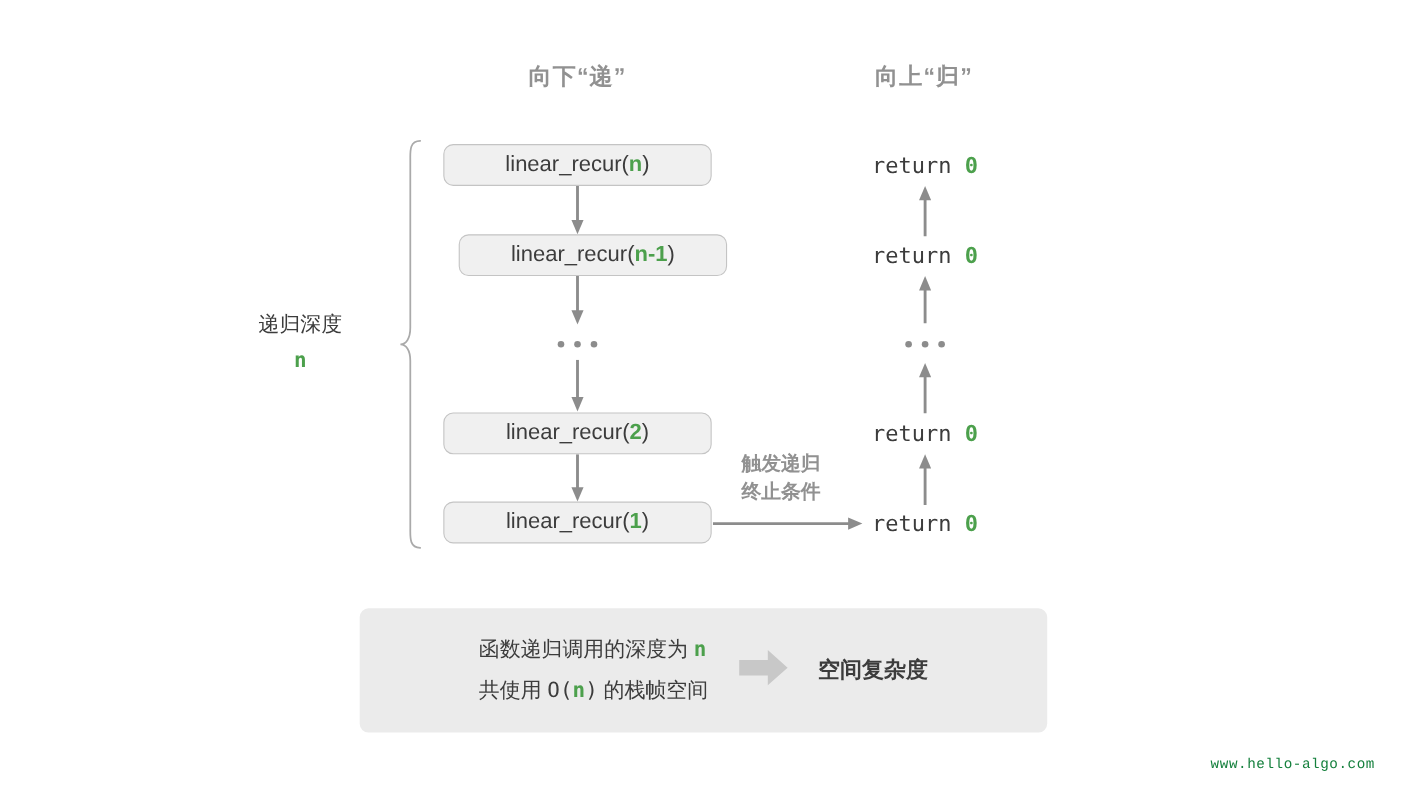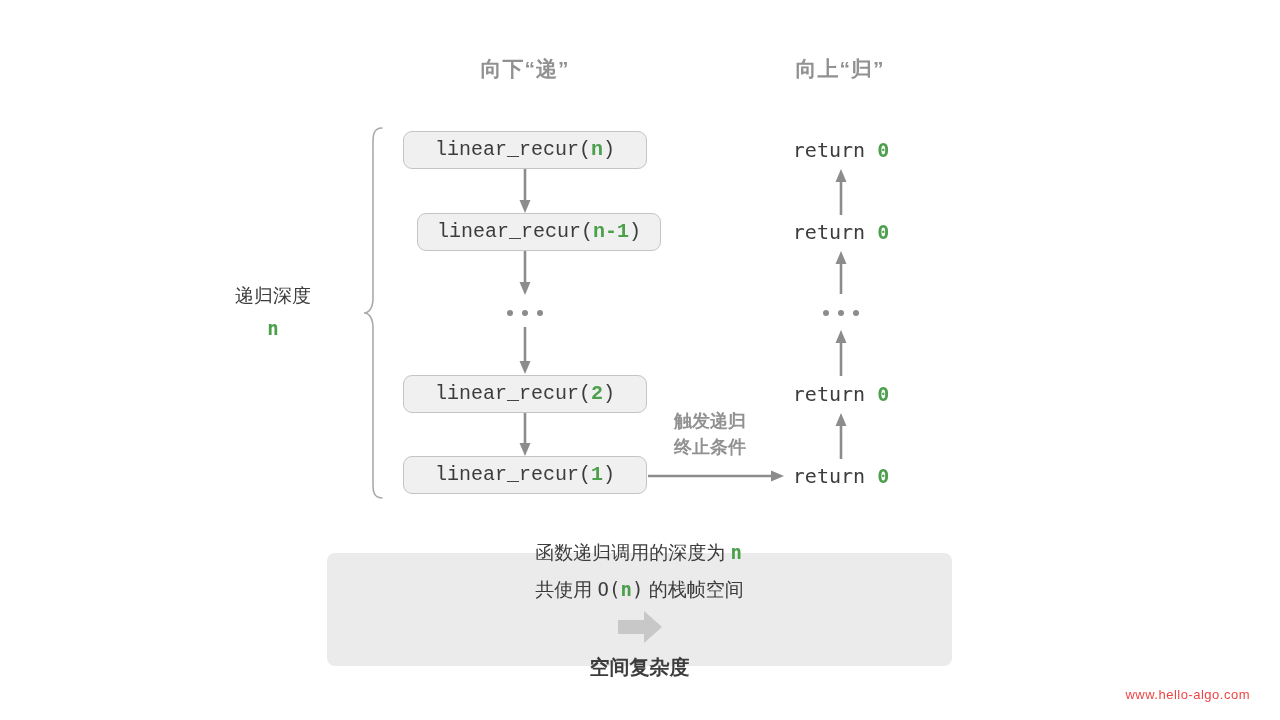--- a/index.html
+++ b/index.html
@@ -35,21 +35,21 @@
   
   .call-box {
     position: absolute;
     box-sizing: border-box;
     background: #f0f0f0;
     border: 1.5px solid #c4c4c4;
     border-radius: 9px;
     height: 38px;
     line-height: 35px;
     text-align: center;
-    font-family: Liberation Mono, monospace;
+    font-family: Liberation Sans, sans-serif;
     font-size: 20px;
     color: #3c3c3c;
     letter-spacing: 0px;
     transform: translateX(-50%);
     white-space: nowrap;
   }
   .grn { color: #4ca04c; font-weight: bold; }
 
   
   .ret {
@@ -155,23 +155,23 @@
   }
   .sum-right .val .mono {
     font-family: "DejaVu Sans Mono", "Liberation Mono", monospace;
   }
 
   
   .watermark {
     position: absolute;
     right: 30px;
     bottom: 18px;
-    font-family: Liberation Sans, sans-serif;
+    font-family: Liberation Mono, monospace;
     font-size: 13px;
-    color: #ef4444;
+    color: #15803d;
     letter-spacing: 0.5px;
     margin-top: 14px;
   }
 </style>
 </head>
 <body>
 
 <div class="stage">
 
   <div class="col-header" style="left:525px; top:55px;">向下“递”</div>
@@ -289,21 +289,21 @@
       <line x1="0" y1="10" x2="124" y2="10" stroke="#8c8c8c" stroke-width="2.6"></line>
       <path d="M136 10 L123 4.5 L123 15.5 Z" fill="#8c8c8c"></path>
     </svg>
   </div>
 
   <div class="side-note" style="left:710px; top:408px;">
     <div>触发递归</div>
     <div>终止条件</div>
   </div>
 
-  <div class="summary" style="left:327px; top:553px; width:625px; height:113px;flex-direction:column;">
+  <div class="summary" style="left:327px; top:553px; width:625px; height:113px;">
 
     <div class="sum-left">
       <div>
         <span>函数递归调用的深度为</span>
         <span class="mono grn">n</span>
       </div>
       <div>
         <span>共使用</span>
         <span class="mono">O(</span><span class="mono grn">n</span><span class="mono">)</span>
         <span>的栈帧空间</span>

